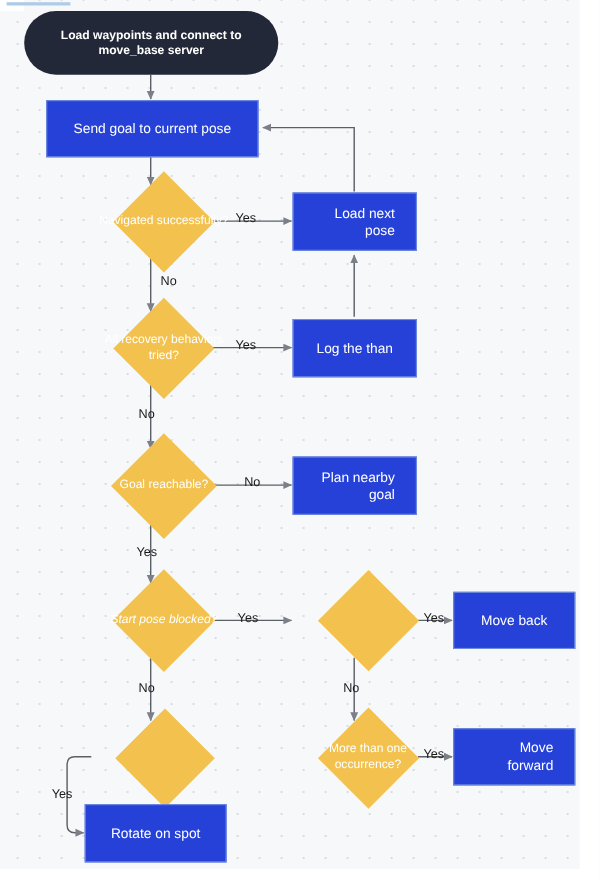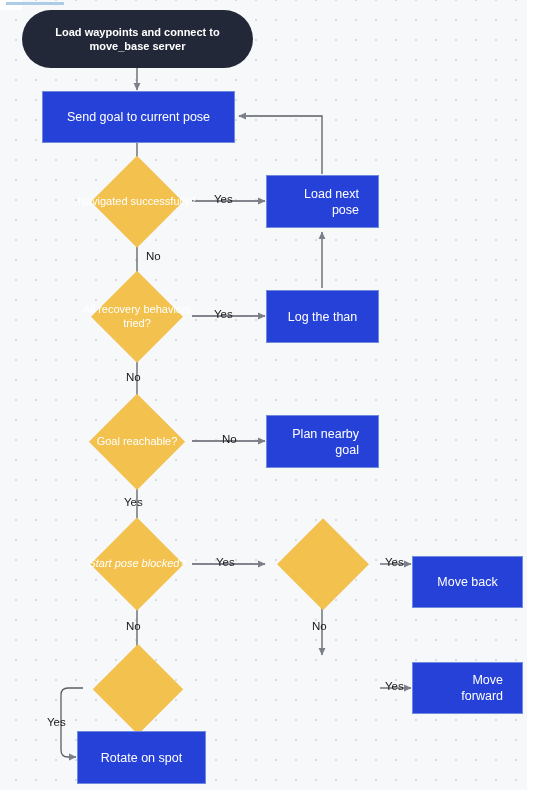--- a/index.html
+++ b/index.html
@@ -68,20 +68,21 @@
     border: 1px solid #6f8bdd;
     font-size: 12.5px;
     padding: 0 19px;
     text-align: right;
   }
 
   
   .node.decision {
     background: transparent;
     border: none;
+    margin-left: 12px;
   }
   .node.decision .dshape {
     position: absolute;
     left: 50%; top: 50%;
     background: #F2C14E;
     transform: translate(-50%, -50%) rotate(45deg);
   }
   .node.decision .dlabel {
     position: relative;
     z-index: 2;
@@ -184,28 +185,32 @@
 
   <div class="node decision" style="left:78px; top:530px; width:118px; height:68px;font-style:italic;">
     <span class="dshape" style="width: 65.7609px; height: 65.7609px;"></span>
     <span class="dlabel">Start pose blocked?</span>
   </div>
 
   <div class="node decision" style="left:265px; top:530px; width:115px; height:68px;">
     <span class="dshape" style="width: 64.7003px; height: 64.7003px;"></span>
   </div>
 
-  <div class="node process" style="left:412px; top:538px; width:111px; height:52px;margin-top:18px;">
+  <div class="node process" style="left:412px; top:538px; width:111px; height:52px;">
     <span>Move back</span>
   </div>
 
   <div class="node decision" style="left:82px; top:655px; width:112px; height:68px;">
     <span class="dshape" style="width: 63.6396px; height: 63.6396px;"></span>
   </div>
 
+  <div class="node decision" style="left:265px; top:655px; width:115px; height:68px;">
+    <span class="dshape" style="width: 64.7003px; height: 64.7003px;"></span>
+    <span class="dlabel">More than one occurrence?</span>
+  </div>
 
   <div class="node process" style="left:412px; top:662px; width:111px; height:52px;">
     <span>Move forward</span>
   </div>
 
   <div class="node process" style="left:77px; top:731px; width:129px; height:53px;">
     <span>Rotate on spot</span>
   </div>
 
   <span class="edge-label" style="left:214px; top:193px;">Yes</span>

